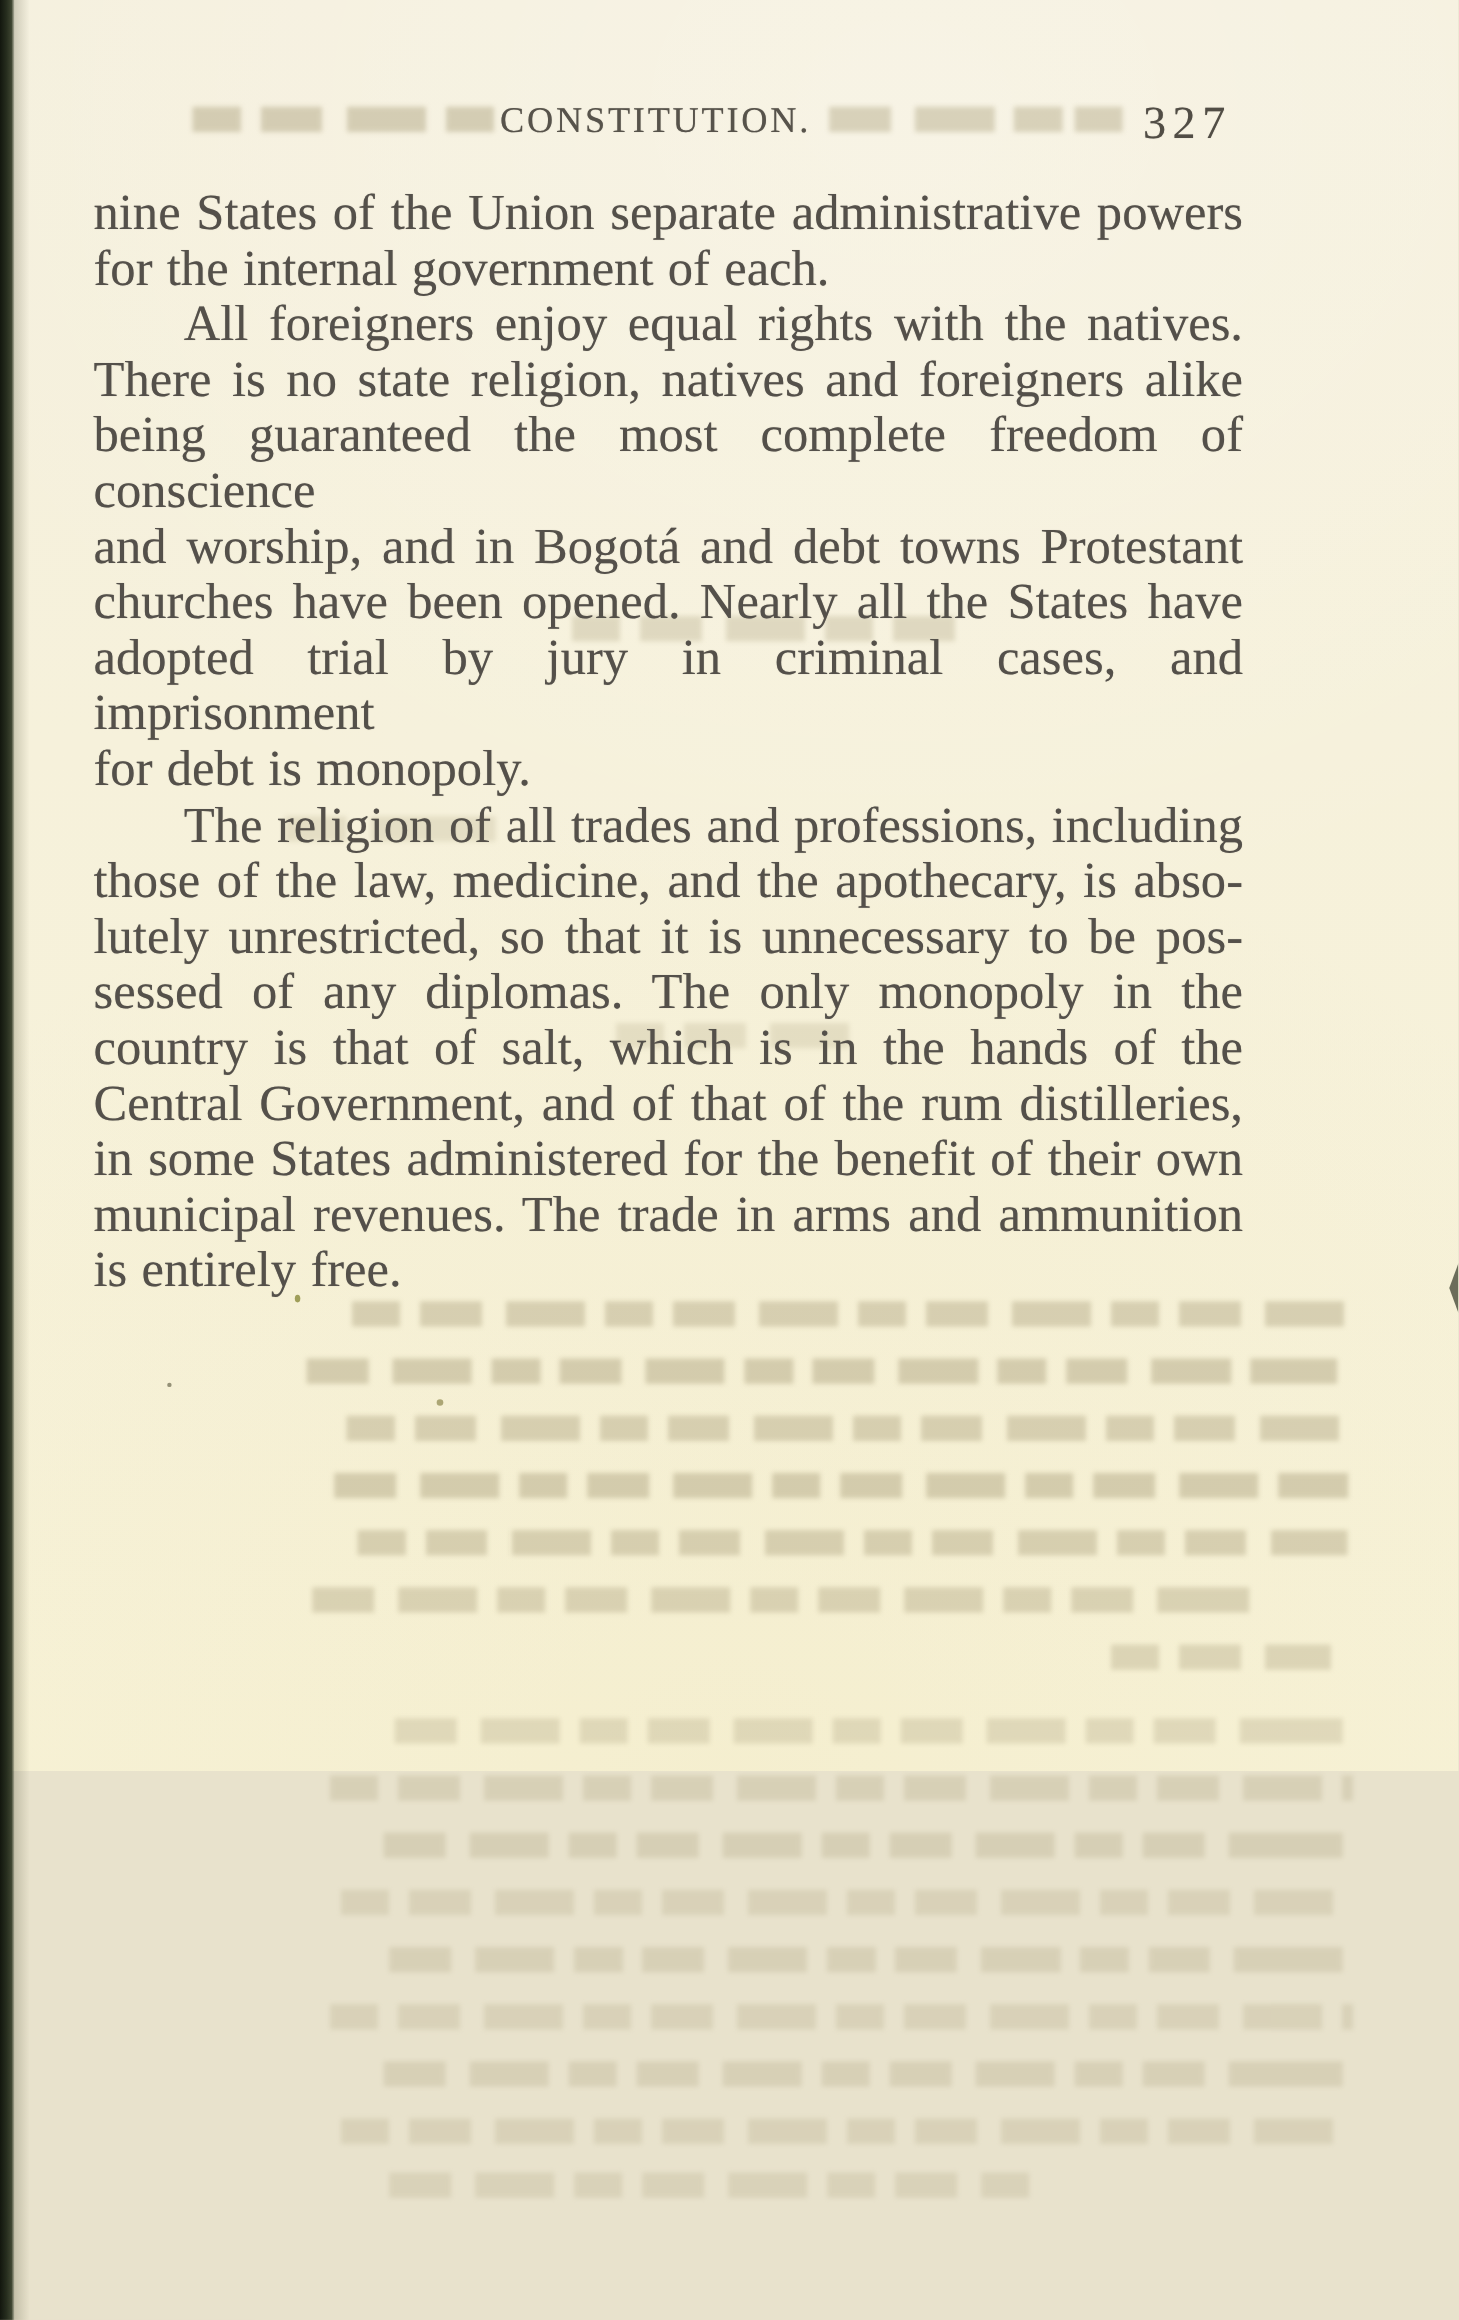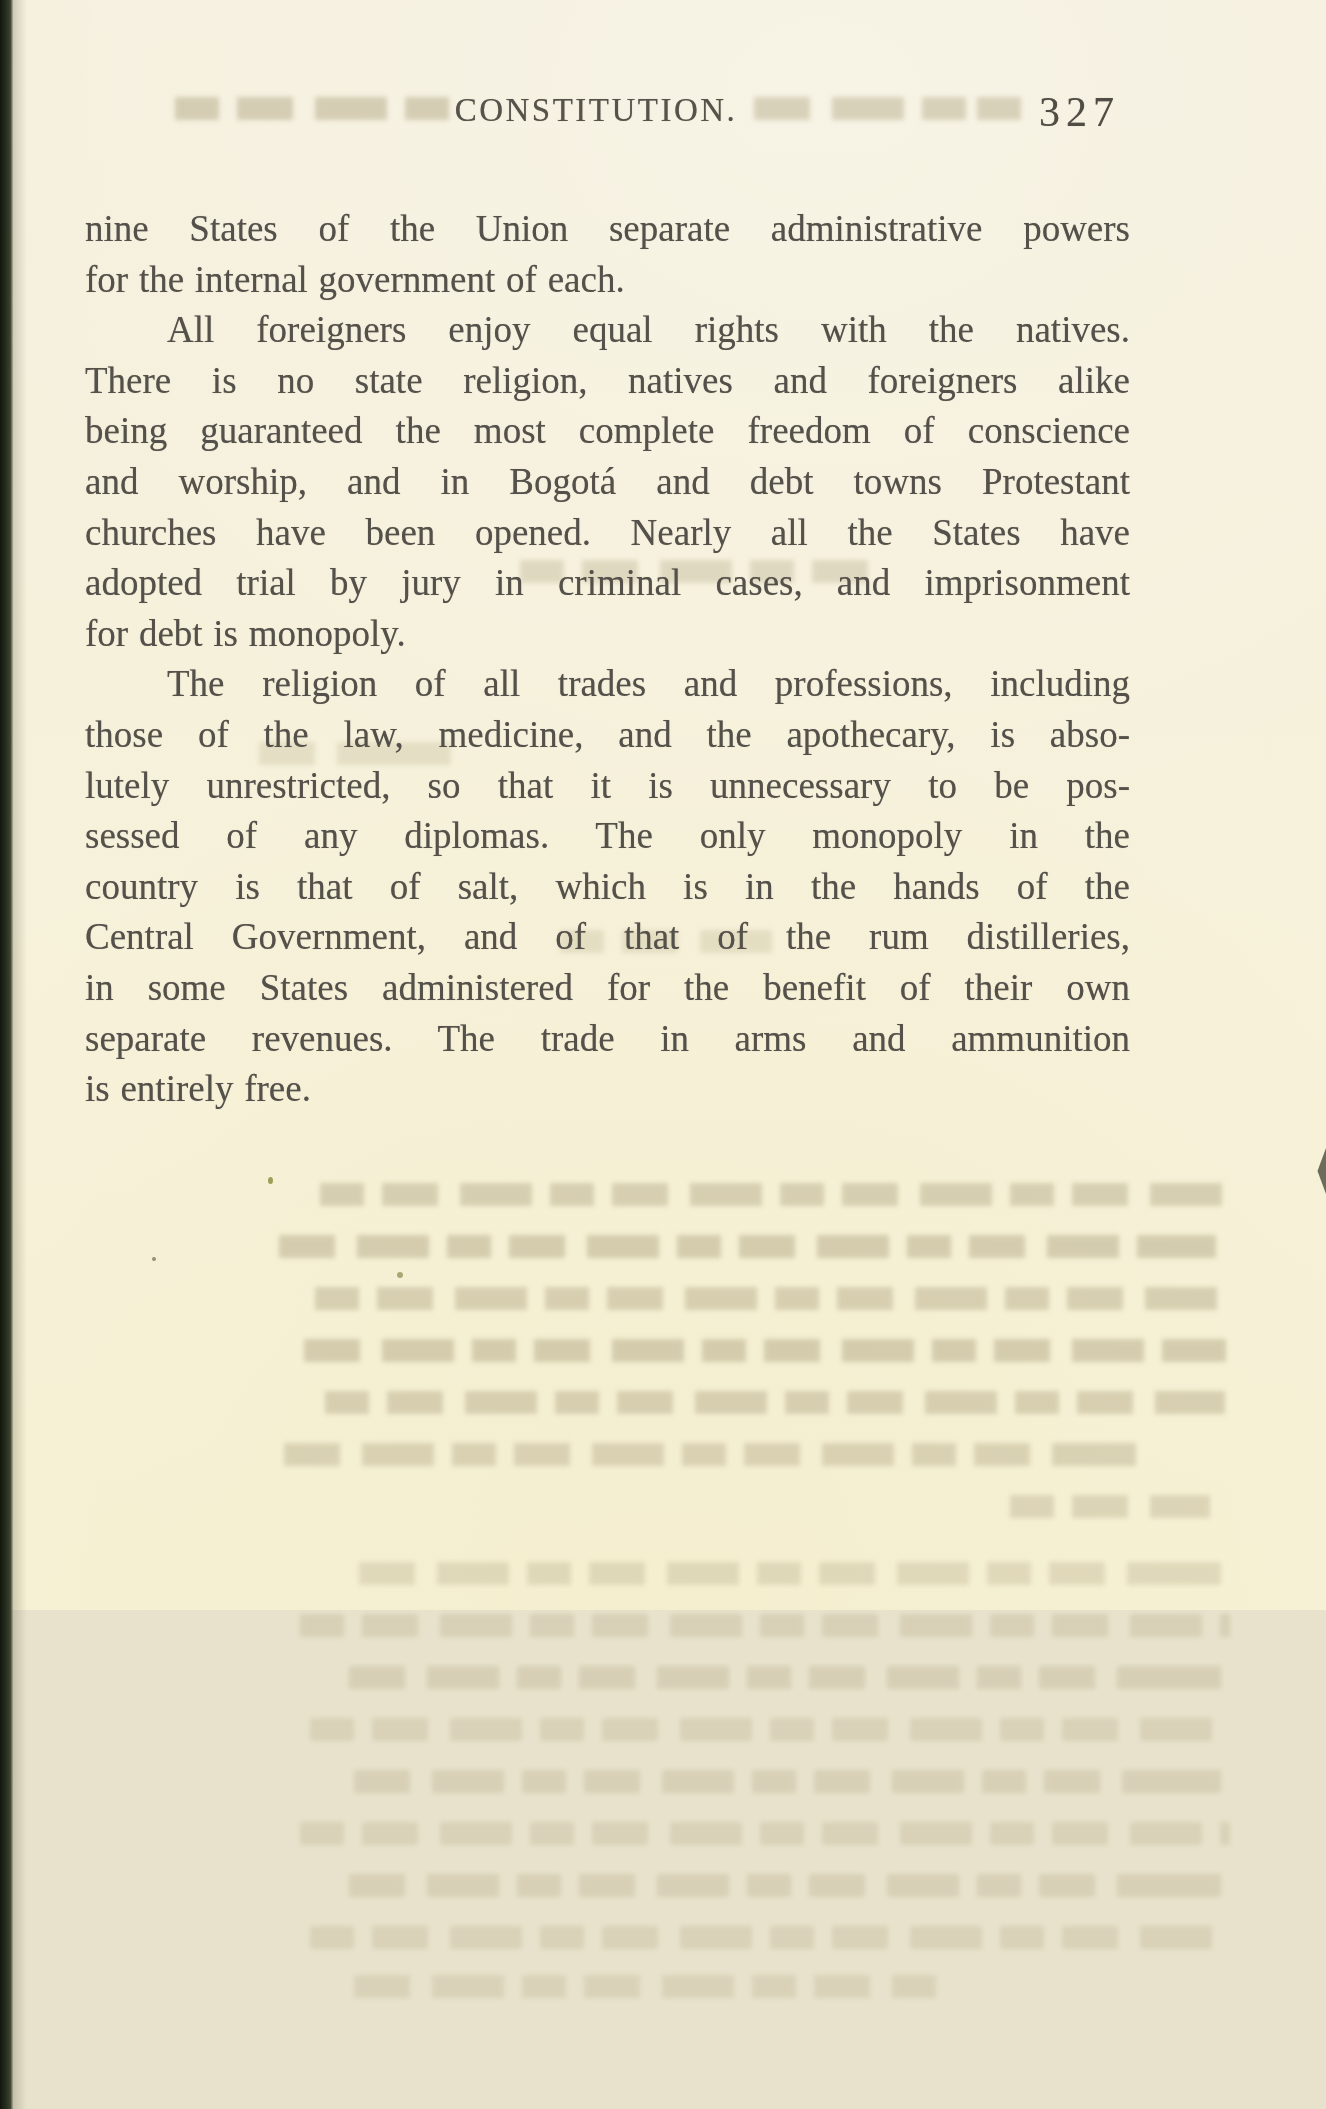--- a/index.html
+++ b/index.html
@@ -34,24 +34,23 @@
     color:#57534b;text-shadow:0 0 0.7px rgba(87,83,75,0.55);
   }
   #page-number{
     position:absolute;right:206px;top:88px;
     font-size:42px;letter-spacing:6px;color:#514d45;
     text-shadow:0 0 0.7px rgba(81,77,69,0.55);
   }
   
   #text-block{
     position:absolute;left:85px;top:168px;width:1045px;
-    font-size:37px;line-height:50.6px;color:var(--ink);
+    font-size:46px;line-height:50.6px;color:var(--ink);
     word-spacing:1.5px;
     text-shadow:0 0 0.7px rgba(84,80,74,0.5);
-    margin-top:36px;
   }
   #text-block .line{white-space:nowrap;}
   #text-block .j{text-align:justify;text-align-last:justify;white-space:normal;}
   #text-block .indent{text-indent:82px;}
   
   .g{
     position:absolute;height:23px;filter:blur(2.4px);
     background:repeating-linear-gradient(90deg,
       var(--bleed) 0px 44px, transparent 44px 62px,
       var(--bleed) 62px 118px, transparent 118px 140px,
@@ -110,21 +109,21 @@
     <div class="line j">churches have been opened.  Nearly all the States have</div>
     <div class="line j">adopted trial by jury in criminal cases, and imprisonment</div>
     <div class="line">for debt is monopoly.</div>
     <div class="line j indent">The religion of all trades and professions, including</div>
     <div class="line j">those of the law, medicine, and the apothecary, is abso-</div>
     <div class="line j">lutely unrestricted, so that it is unnecessary to be pos-</div>
     <div class="line j">sessed of any diplomas.  The only monopoly in the</div>
     <div class="line j">country is that of salt, which is in the hands of the</div>
     <div class="line j">Central Government, and of that of the rum distilleries,</div>
     <div class="line j">in some States administered for the benefit of their own</div>
-    <div class="line j">separate revenues.  The trade in arms and ammunition</div>
+    <div class="line j">municipal revenues.  The trade in arms and ammunition</div>
     <div class="line">is entirely free.</div>
   </div>
 
   <div class="speck" style="left:268px;top:1177px;width:5px;height:7px;background:#8a8a3a;opacity:.8;"></div>
   <div class="speck" style="left:397px;top:1272px;width:6px;height:6px;background:#9a945c;opacity:.8;"></div>
   <div class="speck" style="left:152px;top:1257px;width:4px;height:4px;background:#6b684f;opacity:.7;"></div>
   <div id="scan-notch"></div>
 
 </div>
 

